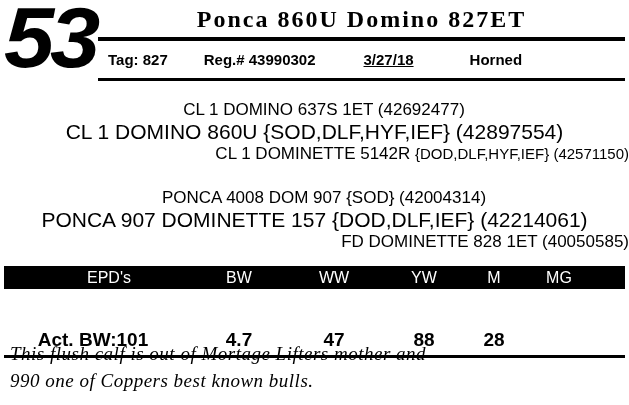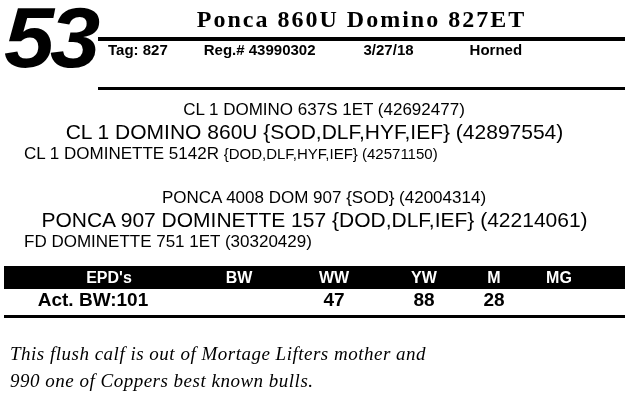--- a/index.html
+++ b/index.html
@@ -49,29 +49,30 @@
     letter-spacing: 2px;
     white-space: nowrap;
   }
   .rule {
     height: 4px;
     background: #000;
     margin-top: 1px;
   }
   .info-row {
     display: flex;
-    height: 46px;
+    align-items: center;
+    height: 37px;
     font-family: "Liberation Sans", sans-serif;
     font-weight: bold;
     font-size: 15px;
   }
   .info-row .cell { white-space: nowrap; }
   .cell-tag   { padding-left: 10px; }
   .cell-reg   { padding-left: 36px; }
-  .cell-date  { padding-left: 48px; }
+  .cell-date  { padding-left: 48px; text-decoration: underline; }
   .cell-horn  { padding-left: 56px; }
   .rule2 {
     height: 3px;
     background: #000;
     margin-top: 0px;
   }
 
   
   .pedigree {
     position: absolute;
@@ -89,52 +90,53 @@
     text-align: center;
     padding-left: 19px;
   }
   .ped-main {
     font-size: 21px;
     font-weight: normal;
     text-align: center;
   }
   .ped-dam {
     font-size: 17px;
-    text-align: left;
+    text-align: right;
     padding-left: 24px;
   }
   .ped-dam .small { font-size: 15px; }
   .spacer { height: 22px; }
 
   
   .epd {
     position: absolute;
     left: 4px;
     top: 266px;
     width: 621px;
   }
   .epd-head {
     background: #000;
     color: #fff;
     height: 20px;
     position: relative;
     font-size: 16px;
-    font-weight: bold;
+    font-weight: normal;
   }
   .epd-head span, .epd-body span {
     position: absolute;
     text-align: center;
     white-space: nowrap;
   }
   .epd-body {
     position: relative;
     height: 26px;
     font-size: 19px;
     font-weight: bold;
     color: #000;
+    margin-top: 40px;
   }
   .epd-rule {
     height: 3px;
     background: #000;
   }
   .col-label { left: 4px;  width: 170px; text-align: left; }
   .col-bw    { left: 200px; width: 70px; }
   .col-ww    { left: 295px; width: 70px; }
   .col-yw    { left: 385px; width: 70px; }
   .col-m     { left: 455px; width: 70px; }
@@ -179,37 +181,38 @@
       <div class="ped-line ped-sire">CL 1 DOMINO 637S 1ET (42692477)</div>
       <div class="ped-line ped-main">CL 1 DOMINO 860U {SOD,DLF,HYF,IEF} (42897554)</div>
       <div class="ped-line ped-dam"><span>CL 1 DOMINETTE 5142R </span><span class="small">{DOD,DLF,HYF,IEF} (42571150)</span></div>
     </div>
 
     <div class="spacer"></div>
 
     <div class="ped-group">
       <div class="ped-line ped-sire">PONCA 4008 DOM 907 {SOD} (42004314)</div>
       <div class="ped-line ped-main">PONCA 907 DOMINETTE 157 {DOD,DLF,IEF} (42214061)</div>
-      <div class="ped-line ped-dam">FD DOMINETTE 751 1ET (30320429)</div>
+      <div class="ped-line ped-dam">FD DOMINETTE 828 1ET (40050585)</div>
     </div>
 
   </div>
 
   <div class="epd">
     <div class="epd-rule"></div>
     <div class="epd-head">
       <span class="col-label">EPD's</span>
       <span class="col-bw">BW</span>
       <span class="col-ww">WW</span>
       <span class="col-yw">YW</span>
       <span class="col-m">M</span>
       <span class="col-mg">MG</span>
     </div>
     <div class="epd-body">
       <span class="col-label">Act. BW:101</span>
+      <span class="col-bw">4.7</span>
       <span class="col-ww">47</span>
       <span class="col-yw">88</span>
       <span class="col-m">28</span>
     </div>
     <div class="epd-rule"></div>
   </div>
 
   <div class="note">
     <div>This flush calf is out of Mortage Lifters mother and</div>
     <div>990 one of Coppers best known bulls.</div>

